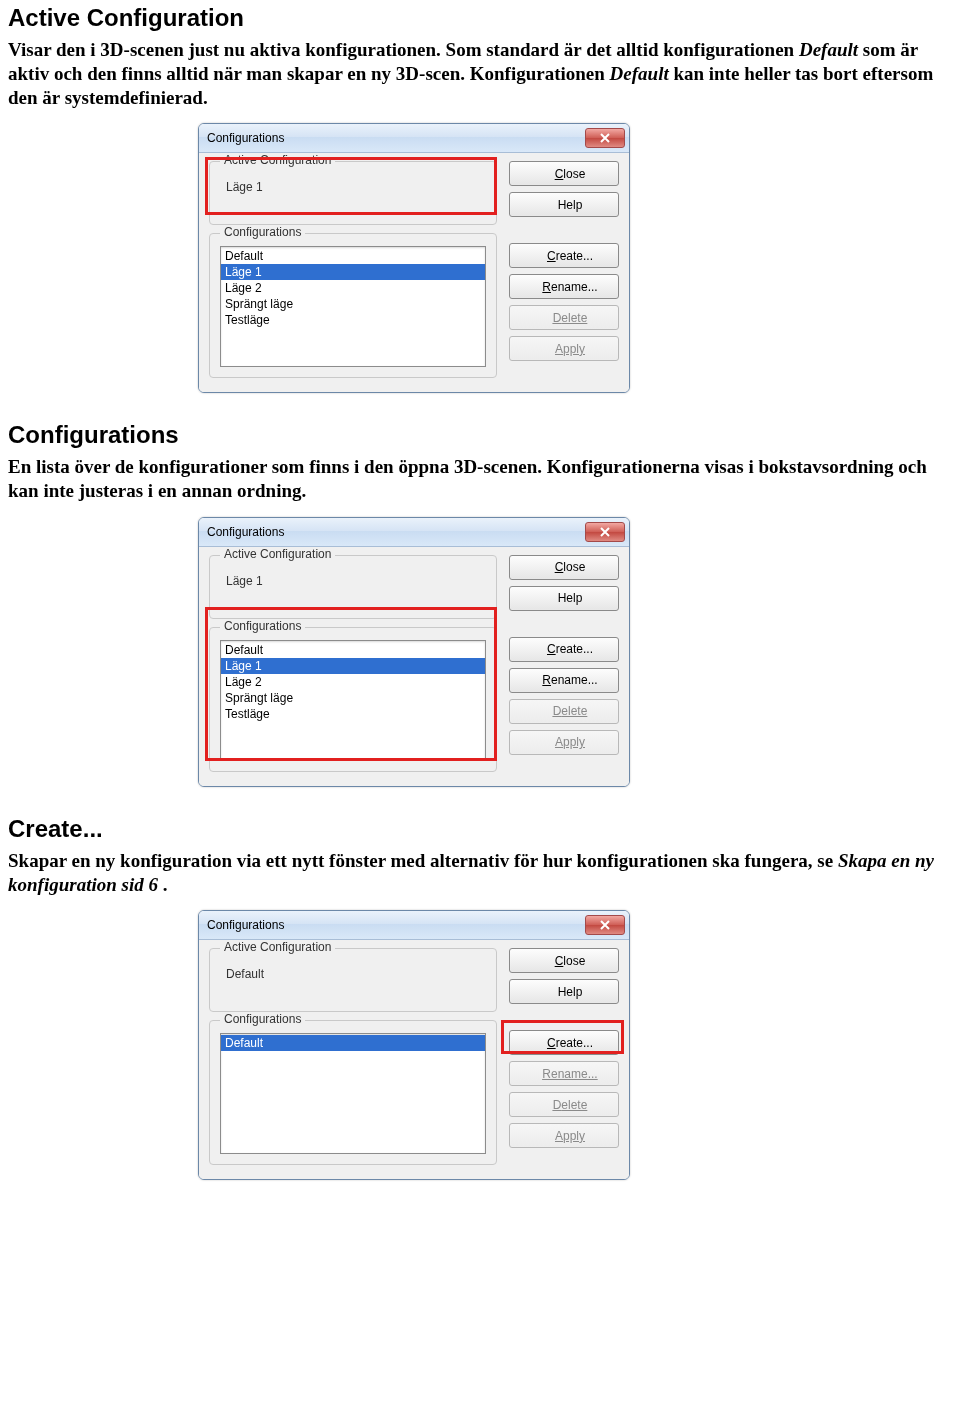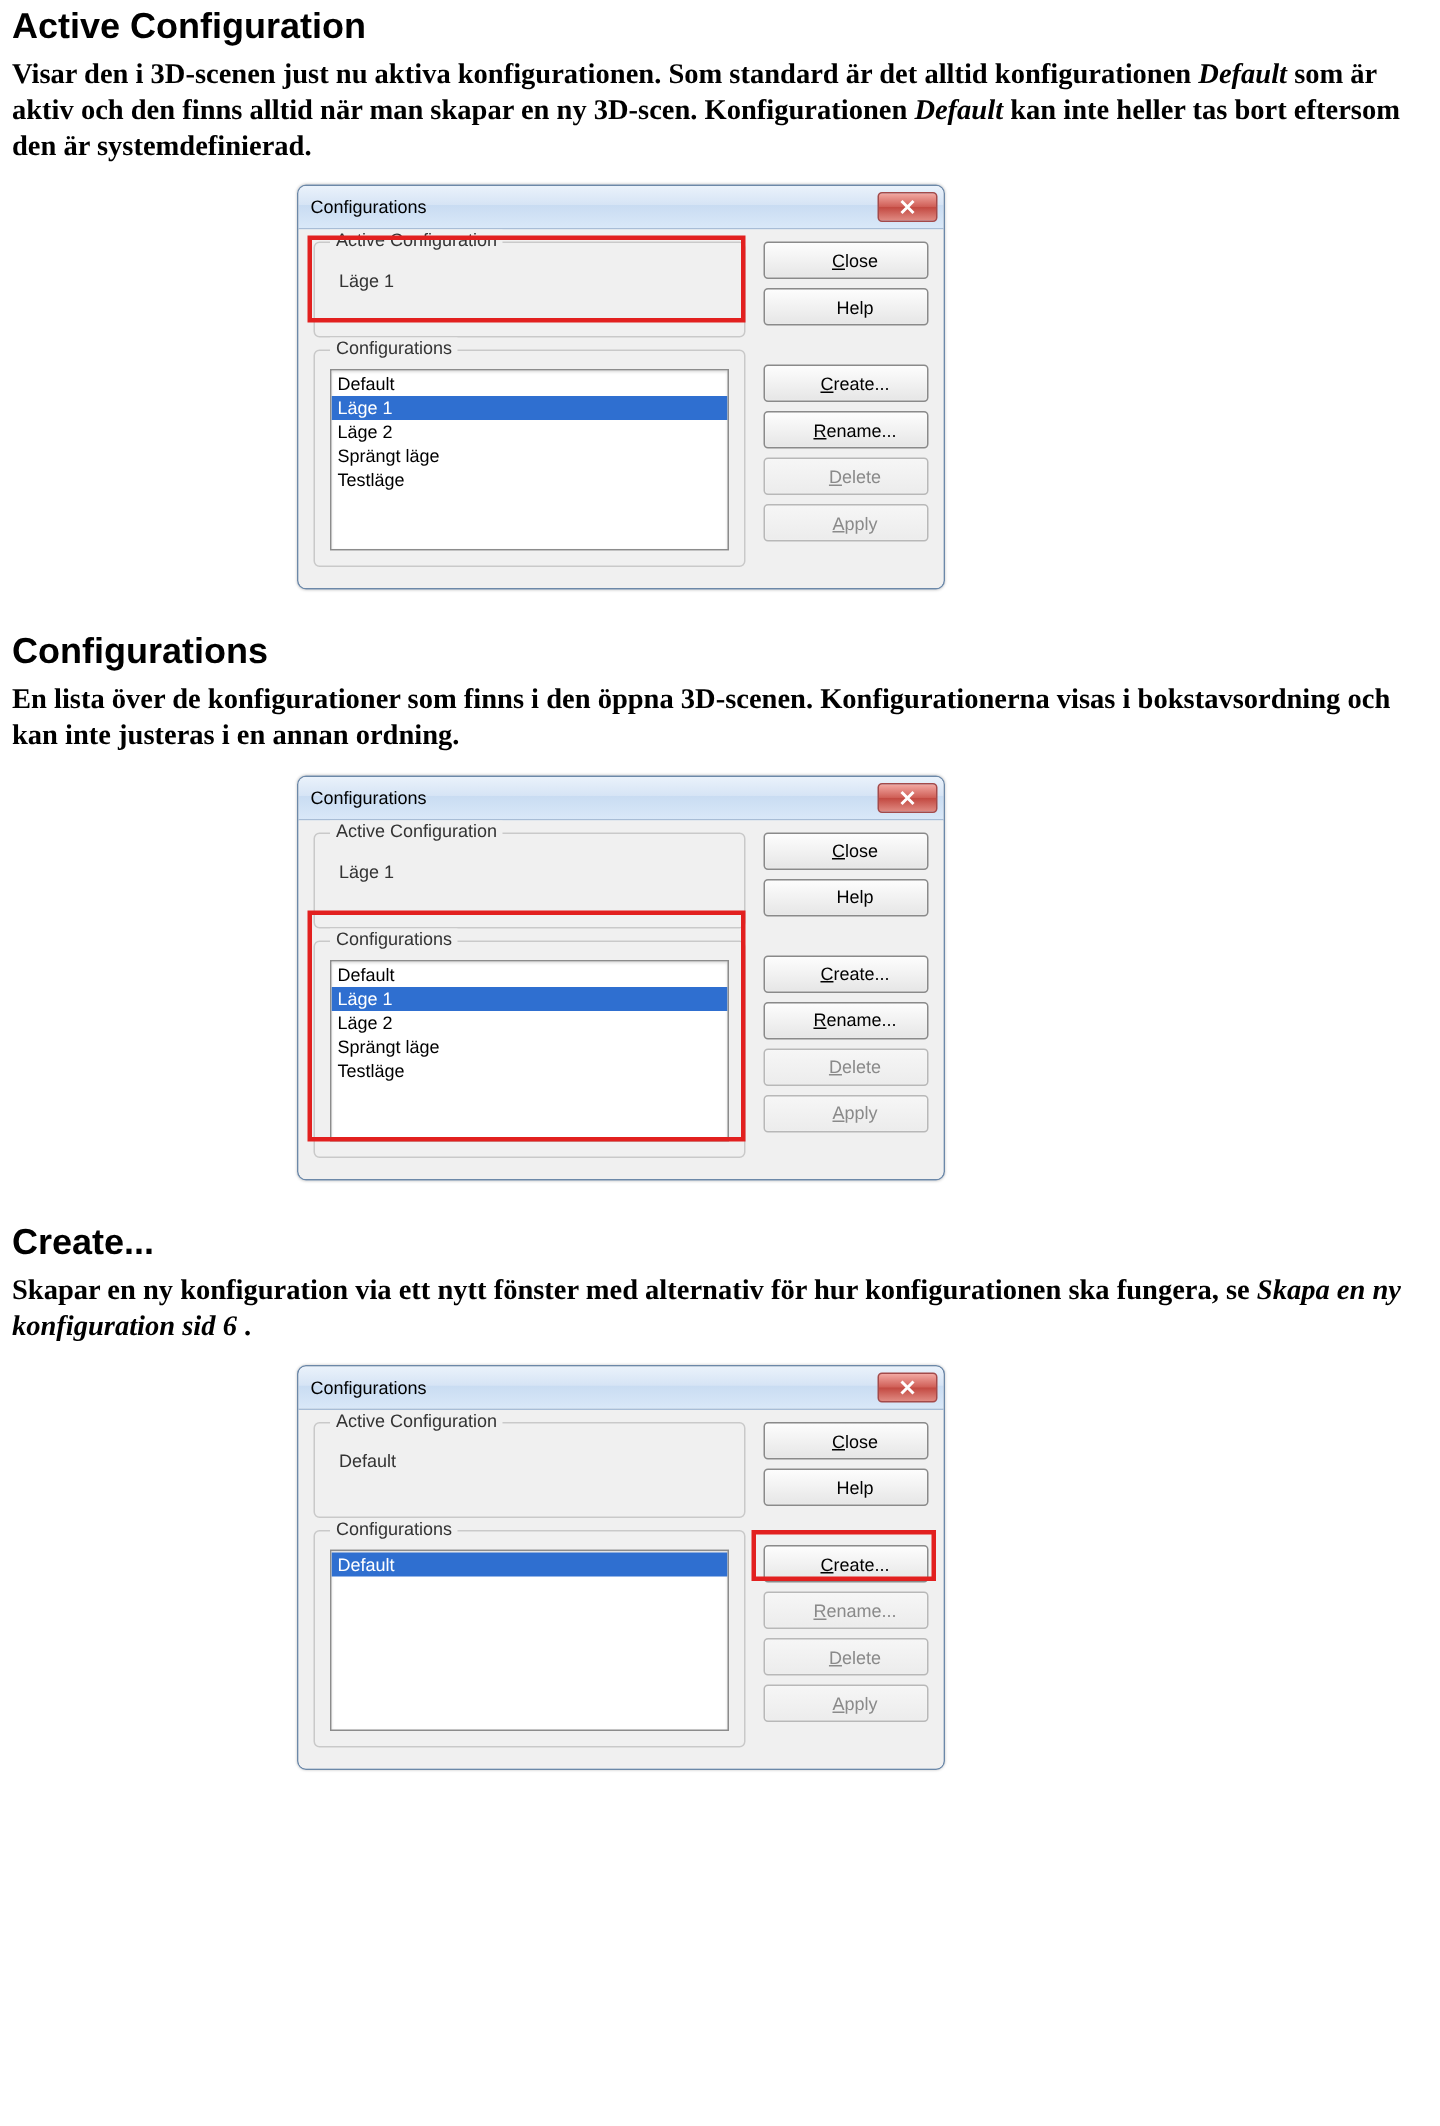--- a/index.html
+++ b/index.html
@@ -103,21 +103,21 @@
   .btn {
     height: 23px;
     border: 1px solid #8a8a8a;
     border-radius: 3px;
     background: linear-gradient(#fdfdfd, #e6e6e6);
     font-size: 12px;
     display:flex; align-items:center; justify-content:center;
     box-shadow: 0 0 1px rgba(255,255,255,.8) inset;
     padding-left: 12px;
   }
-  .btn.disabled { color:#8a8a8a; border-color:#b8b8b8; background:linear-gradient(#f6f6f6,#ececec); }
+  .btn.disabled { color:#8a8a8a; border-color:#b8b8b8; background:linear-gradient(#f6f6f6,#ececec);text-decoration:underline; }
   .mn { text-decoration: underline; }
 
   
   .hlred {
     position: absolute;
     border: 3px solid #e2201f;
     pointer-events: none;
   }
 
   

